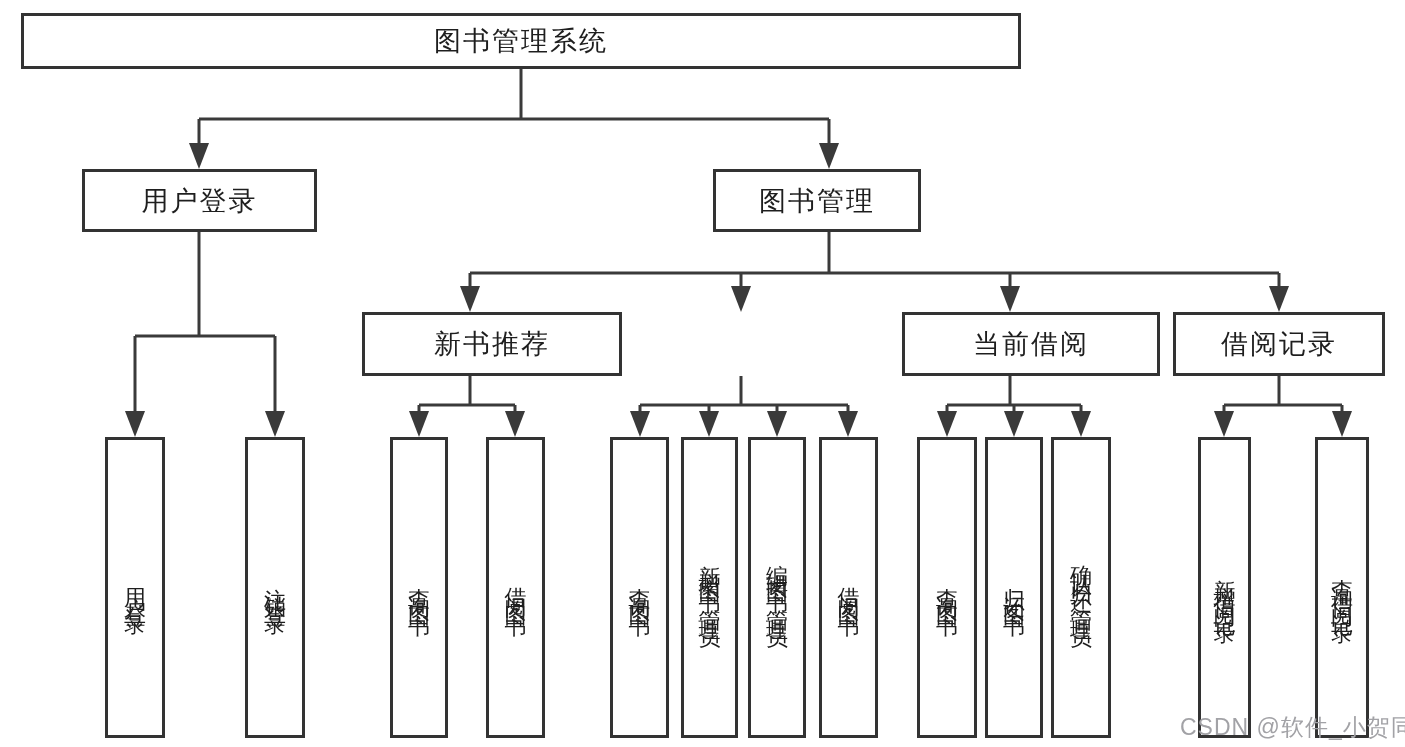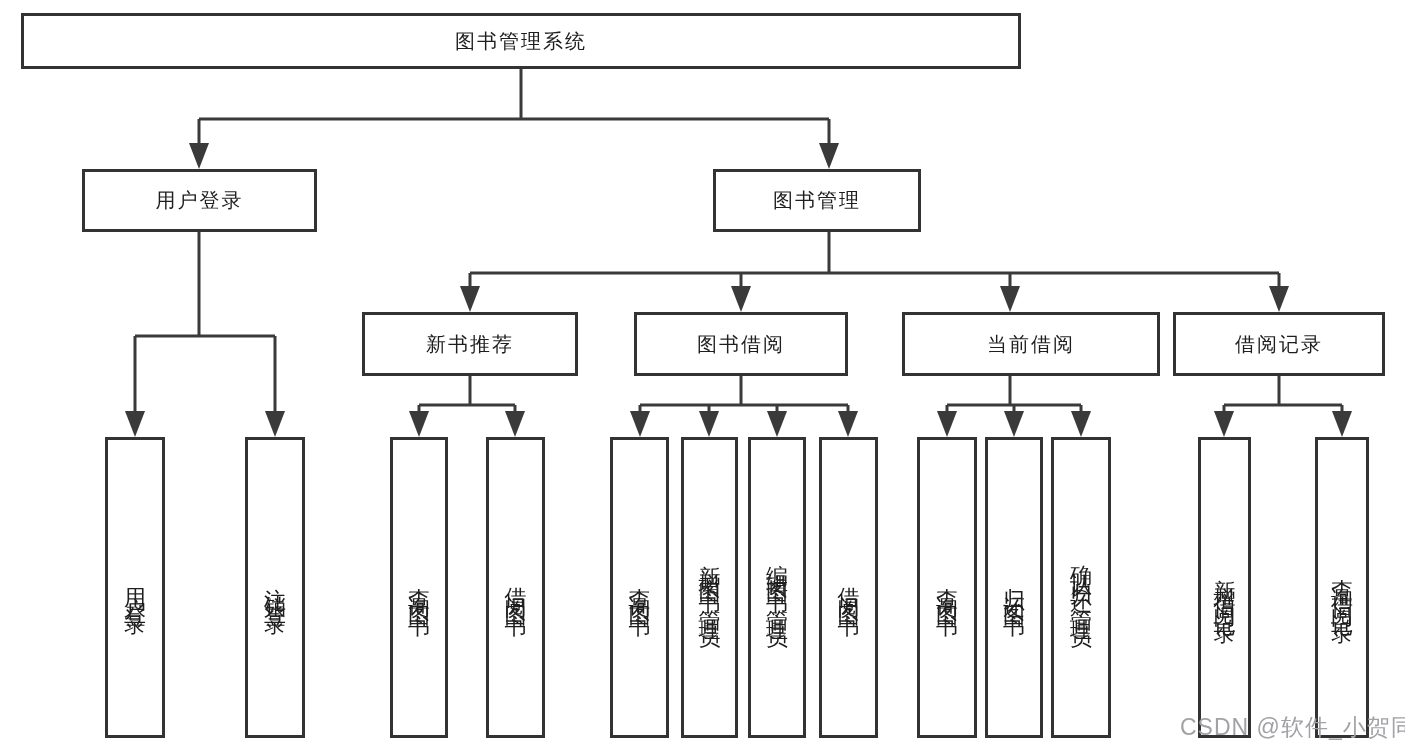--- a/index.html
+++ b/index.html
@@ -16,21 +16,21 @@
   .node{
     position:absolute;
     background:#fff;
     border:3px solid var(--box_border,#333333);
     box-sizing:border-box;
     display:flex;align-items:center;justify-content:center;
     color:var(--text,#1e1e1e);
     z-index:2;
   }
   .hbox span{
-    font-size:20px;
+    font-size:27px;
     letter-spacing:2px;
     white-space:nowrap;
   }
   .vbox{border-width:3px;}
   .vbox span{
     writing-mode:vertical-rl;
     font-size:22px;
     letter-spacing:9px;
     line-height:1;
   }
@@ -89,25 +89,22 @@
     <span>图书管理系统</span>
   </div>
 
   <div class="node hbox" style="left:82px;top:169px;width:235px;height:63px">
     <span>用户登录</span>
   </div>
   <div class="node hbox" style="left:713px;top:169px;width:208px;height:63px">
     <span>图书管理</span>
   </div>
 
-  <div class="node hbox" style="left:362px;top:312px;width:216px;height:64px">
+  <div class="node hbox" style="left:362px;top:312px;width:260px;height:64px">
     <span>新书推荐</span>
-  </div>
-  <div class="node hbox" style="left:634px;top:312px;width:214px;height:64px">
-    <span>图书借阅</span>
   </div>
   <div class="node hbox" style="left:902px;top:312px;width:258px;height:64px">
     <span>当前借阅</span>
   </div>
   <div class="node hbox" style="left:1173px;top:312px;width:212px;height:64px">
     <span>借阅记录</span>
   </div>
 
   <div class="node vbox" style="left:105px;top:437px;width:60px;height:301px">
     <span>用户登录</span>

